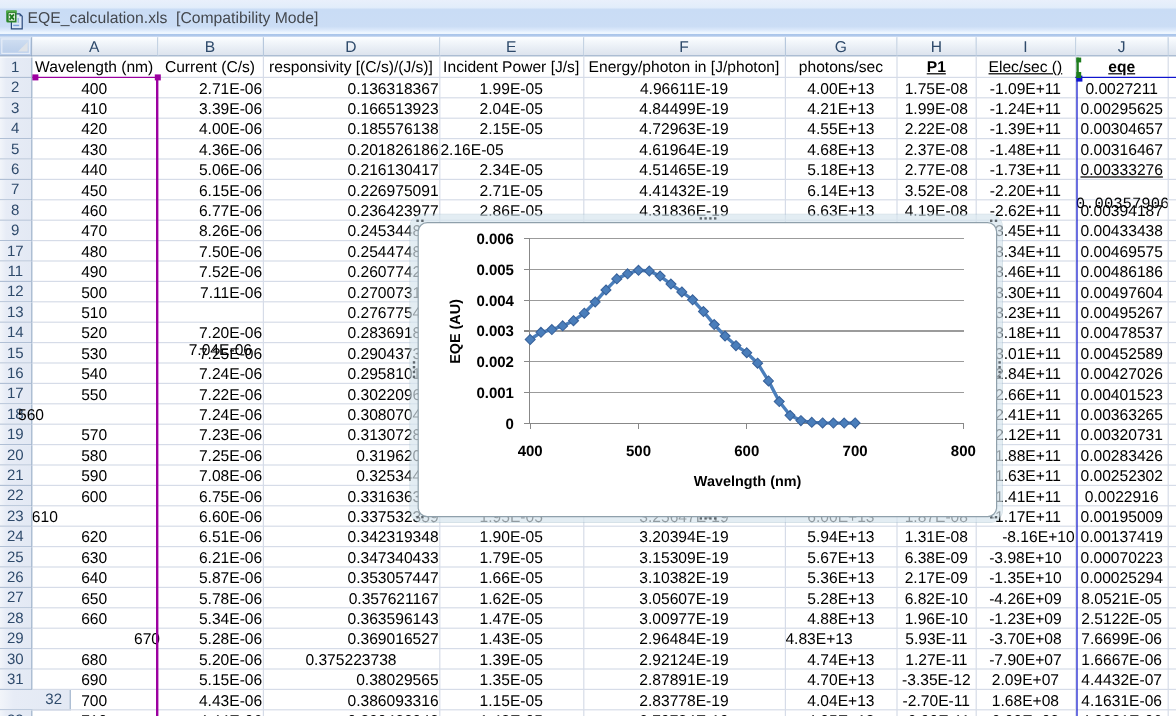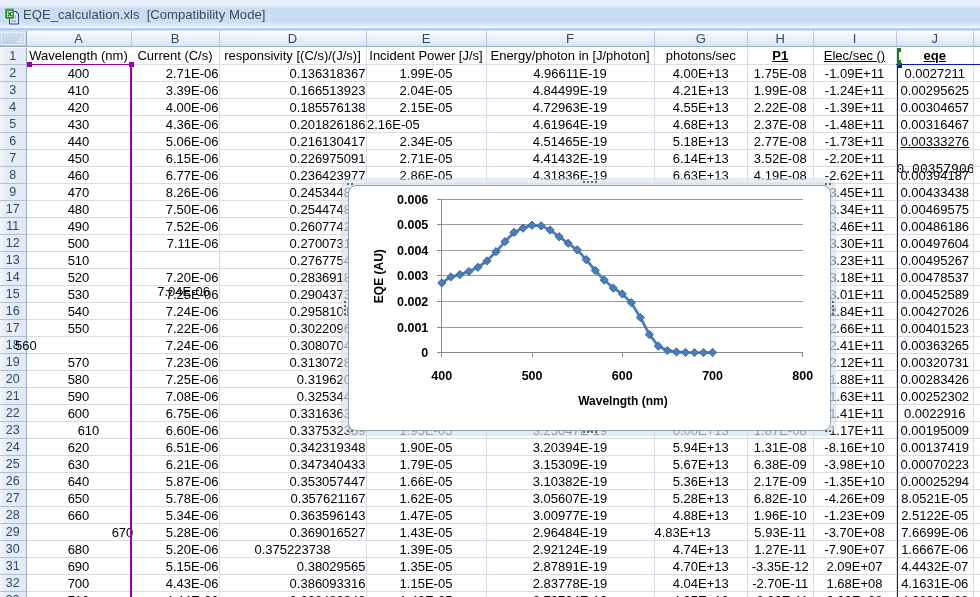--- a/index.html
+++ b/index.html
@@ -68,21 +68,21 @@
 <div class="rowhdr" style="top:404.5px;">22</div>
 <div class="rowhdr" style="top:421.5px;">23</div>
 <div class="rowhdr" style="top:438.5px;">24</div>
 <div class="rowhdr" style="top:455.5px;">25</div>
 <div class="rowhdr" style="top:472.5px;">26</div>
 <div class="rowhdr" style="top:489.5px;">27</div>
 <div class="rowhdr" style="top:506.5px;">28</div>
 <div class="rowhdr" style="top:523.5px;">29</div>
 <div class="rowhdr" style="top:540.5px;">30</div>
 <div class="rowhdr" style="top:557.5px;">31</div>
-<div class="rowhdr" style="top:574.5px;">32</div>
+<div class="rowhdr" style="top:574.5px;padding-left:32px;">32</div>
 <div class="rowhdr" style="top:591.5px;">33</div>
 <div class="vline" style="left:218.5px;"></div>
 <div class="vline" style="left:365.5px;"></div>
 <div class="vline" style="left:485.5px;"></div>
 <div class="vline" style="left:653.5px;"></div>
 <div class="vline" style="left:747px;"></div>
 <div class="vline" style="left:812.5px;"></div>
 <div class="vline" style="left:895.5px;"></div>
 <div class="vline" style="left:973px;"></div>
 <div class="vline" style="left:979.5px;"></div>
@@ -309,37 +309,37 @@
 <div class="cell" style="left:896.5px;top:387.5px;width:76.5px;text-align:center;">0.00252302</div>
 <div class="cell" style="left:26.5px;top:404.5px;width:104px;text-align:center;">600</div>
 <div class="cell" style="left:131.5px;top:404.5px;width:87px;text-align:right;">6.75E-06</div>
 <div class="cell" style="left:219.5px;top:404.5px;width:146px;text-align:right;">0.331636364</div>
 <div class="cell" style="left:366.5px;top:404.5px;width:119px;text-align:center;">2.04E-05</div>
 <div class="cell" style="left:486.5px;top:404.5px;width:167px;text-align:center;">3.31074E-19</div>
 <div class="cell" style="left:654.5px;top:404.5px;width:92.5px;text-align:center;">6.16E+13</div>
 <div class="cell" style="left:748px;top:404.5px;width:64.5px;text-align:center;">2.28E-08</div>
 <div class="cell" style="left:813.5px;top:404.5px;width:82px;text-align:center;">-1.41E+11</div>
 <div class="cell" style="left:896.5px;top:404.5px;width:76.5px;text-align:center;">0.0022916</div>
-<div class="cell" style="left:26.5px;top:421.5px;width:124px;text-align:center;">610</div>
+<div class="cell" style="left:26.5px;top:421.5px;width:124px;">610</div>
 <div class="cell" style="left:131.5px;top:421.5px;width:87px;text-align:right;">6.60E-06</div>
 <div class="cell" style="left:219.5px;top:421.5px;width:146px;text-align:right;">0.337532359</div>
 <div class="cell" style="left:366.5px;top:421.5px;width:119px;text-align:center;">1.95E-05</div>
 <div class="cell" style="left:486.5px;top:421.5px;width:167px;text-align:center;">3.25647E-19</div>
 <div class="cell" style="left:654.5px;top:421.5px;width:92.5px;text-align:center;">6.00E+13</div>
 <div class="cell" style="left:748px;top:421.5px;width:64.5px;text-align:center;">1.87E-08</div>
 <div class="cell" style="left:813.5px;top:421.5px;width:82px;text-align:center;">-1.17E+11</div>
 <div class="cell" style="left:896.5px;top:421.5px;width:76.5px;text-align:center;">0.00195009</div>
 <div class="cell" style="left:26.5px;top:438.5px;width:104px;text-align:center;">620</div>
 <div class="cell" style="left:131.5px;top:438.5px;width:87px;text-align:right;">6.51E-06</div>
 <div class="cell" style="left:219.5px;top:438.5px;width:146px;text-align:right;">0.342319348</div>
 <div class="cell" style="left:366.5px;top:438.5px;width:119px;text-align:center;">1.90E-05</div>
 <div class="cell" style="left:486.5px;top:438.5px;width:167px;text-align:center;">3.20394E-19</div>
 <div class="cell" style="left:654.5px;top:438.5px;width:92.5px;text-align:center;">5.94E+13</div>
 <div class="cell" style="left:748px;top:438.5px;width:64.5px;text-align:center;">1.31E-08</div>
-<div class="cell" style="left:813.5px;top:438.5px;width:82px;text-align:center;">-8.16E+10</div>
+<div class="cell" style="left:813.5px;top:438.5px;width:82px;text-align:right;">-8.16E+10</div>
 <div class="cell" style="left:896.5px;top:438.5px;width:76.5px;text-align:center;">0.00137419</div>
 <div class="cell" style="left:26.5px;top:455.5px;width:104px;text-align:center;">630</div>
 <div class="cell" style="left:131.5px;top:455.5px;width:87px;text-align:right;">6.21E-06</div>
 <div class="cell" style="left:219.5px;top:455.5px;width:146px;text-align:right;">0.347340433</div>
 <div class="cell" style="left:366.5px;top:455.5px;width:119px;text-align:center;">1.79E-05</div>
 <div class="cell" style="left:486.5px;top:455.5px;width:167px;text-align:center;">3.15309E-19</div>
 <div class="cell" style="left:654.5px;top:455.5px;width:92.5px;text-align:center;">5.67E+13</div>
 <div class="cell" style="left:748px;top:455.5px;width:64.5px;text-align:center;">6.38E-09</div>
 <div class="cell" style="left:813.5px;top:455.5px;width:82px;text-align:center;">-3.98E+10</div>
 <div class="cell" style="left:896.5px;top:455.5px;width:76.5px;text-align:center;">0.00070223</div>

